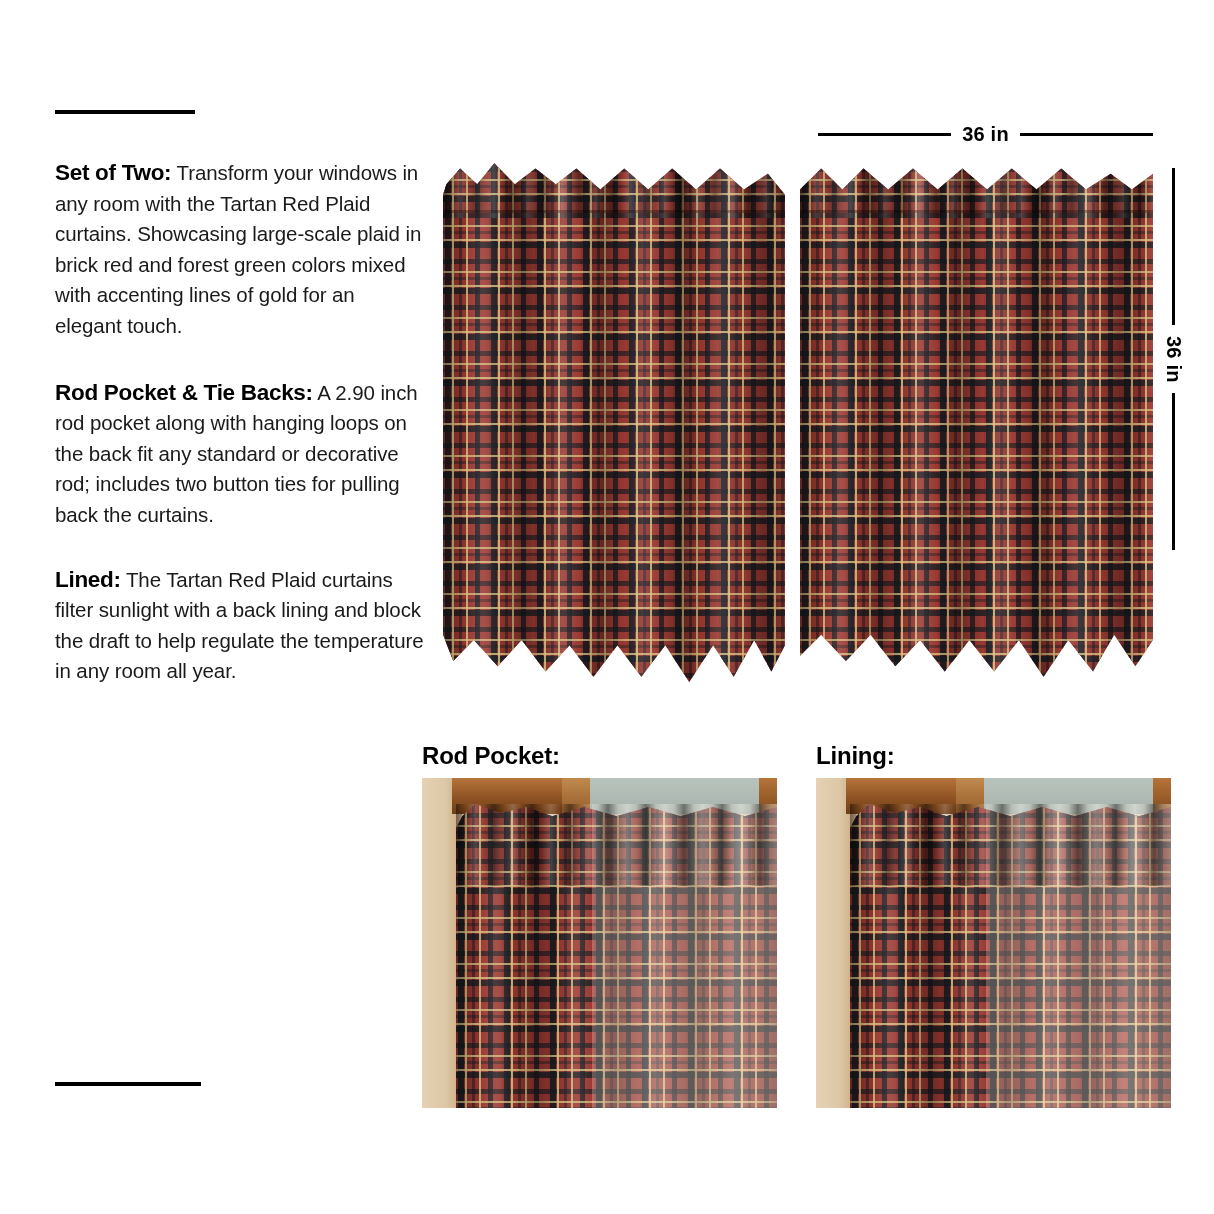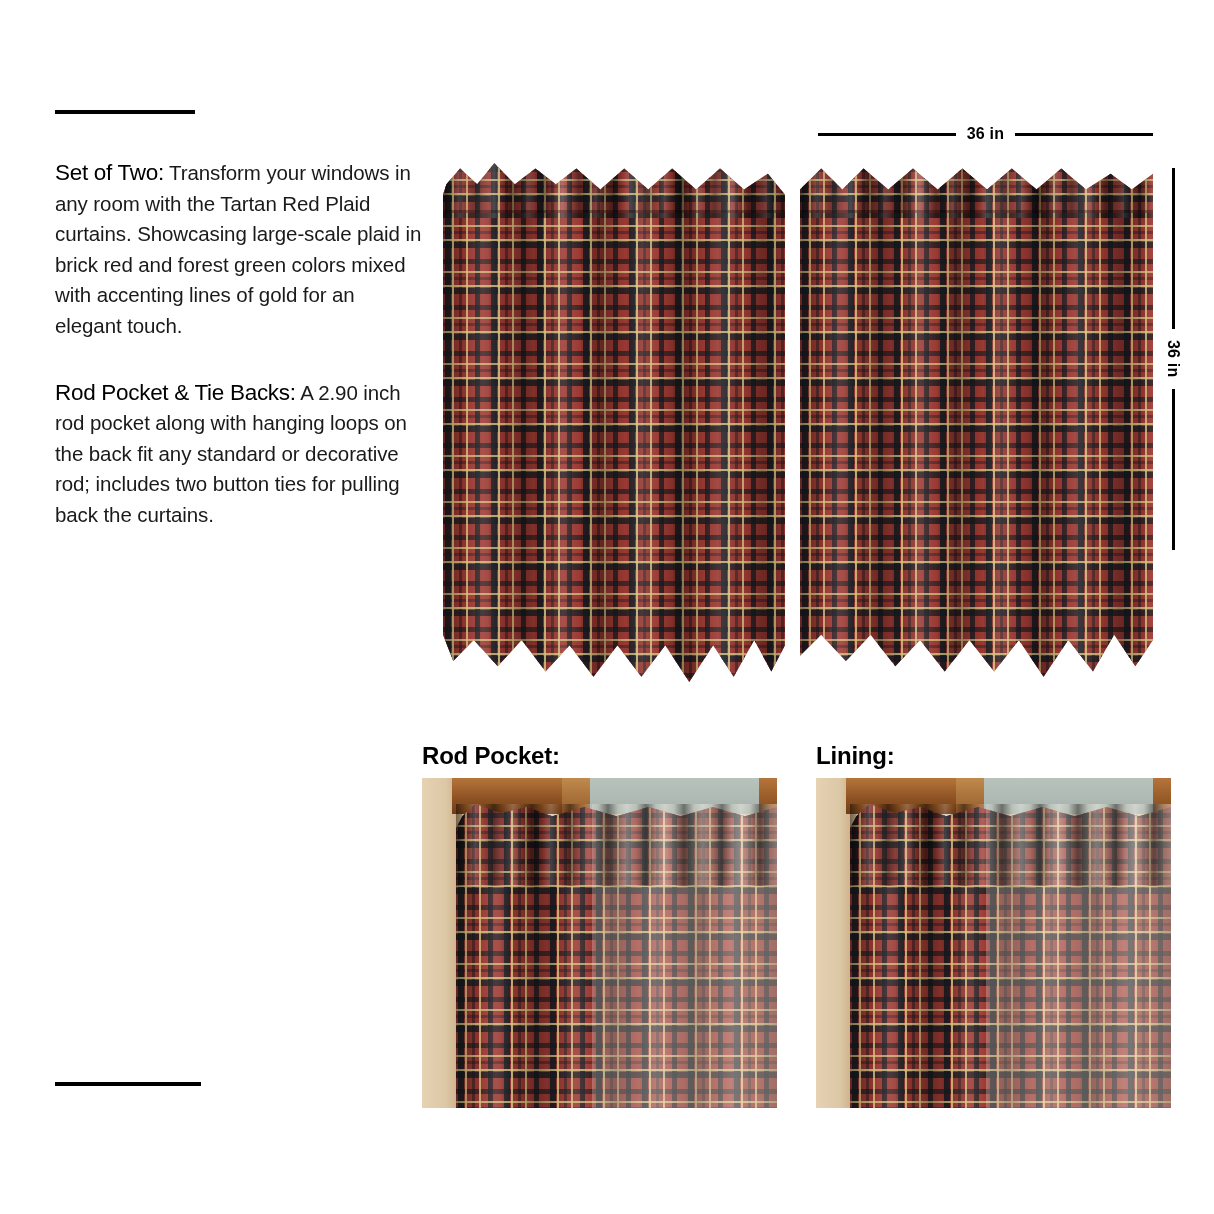--- a/index.html
+++ b/index.html
@@ -19,21 +19,21 @@
   .rule-bottom { position:absolute; left:55px; top:1082px; width:146px; height:4px; background:#000; }
 
   .feature { margin-bottom:30px; }
   .feature p {
     font-size:20.5px;
     line-height:30.6px;
     color:#1a1a1a;
     letter-spacing:-0.1px;
   }
   .feature .lead {
-    font-weight:normal;
+    font-weight:bold;
     font-size:22.5px;
     color:#000;
     letter-spacing:-0.3px;
     text-align:center;
   }
   #feature-0 { margin-bottom:36px; }
   #feature-1 { margin-bottom:34px; }
   #feature-2 { margin-bottom:32px; }
 
   
@@ -131,21 +131,21 @@
     pointer-events:none;
   }
 
   
   #dim-width {
     position:absolute; left:818px; top:122px; width:335px; height:24px;
     display:flex; align-items:center; justify-content:center; gap:11px;
   }
   #dim-width .seg { flex:1; height:3px; background:#000; }
   #dim-width .label, #dim-height .label {
-    font-size:16px; font-weight:bold; color:#000; letter-spacing:0.2px;
+    font-size:20px; font-weight:bold; color:#000; letter-spacing:0.2px;
     white-space:nowrap;
   }
 
   #dim-height {
     position:absolute; left:1161px; top:168px; width:24px; height:382px;
     display:flex; flex-direction:column; align-items:center; gap:11px;
   }
   #dim-height .seg { flex:1; width:3px; background:#000; }
   #dim-height .label { writing-mode:vertical-rl; text-orientation:mixed; }
 
@@ -219,20 +219,25 @@
       <span class="lead">Set of Two:</span><span> Transform your windows in any room with the Tartan Red Plaid curtains. Showcasing large-scale plaid in brick red and forest green colors mixed with accenting lines of gold for an elegant touch.</span>
     </p>
   </div>
 
   <div class="feature" id="feature-1">
     <p>
       <span class="lead">Rod Pocket &amp; Tie Backs:</span><span> A 2.90 inch rod pocket along with hanging loops on the back fit any standard or decorative rod; includes two button ties for pulling back the curtains.</span>
     </p>
   </div>
 
+  <div class="feature" id="feature-2">
+    <p>
+      <span class="lead">Lined:</span><span> The Tartan Red Plaid curtains filter sunlight with a back lining and block the draft to help regulate the temperature in any room all year.</span>
+    </p>
+  </div>
 
 
 </div>
 
 <div class="rule-bottom"></div>
 
 <div id="dim-width">
   <span class="seg"></span>
   <span class="label">36 in</span>
   <span class="seg"></span>

